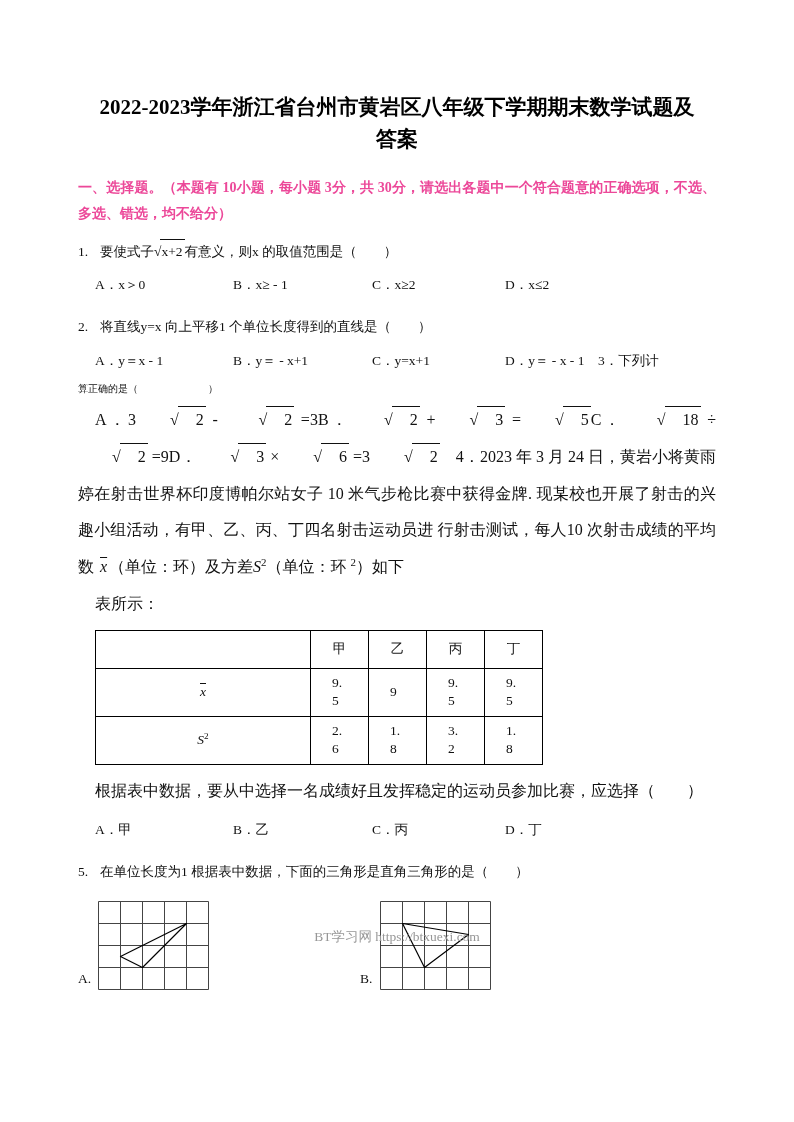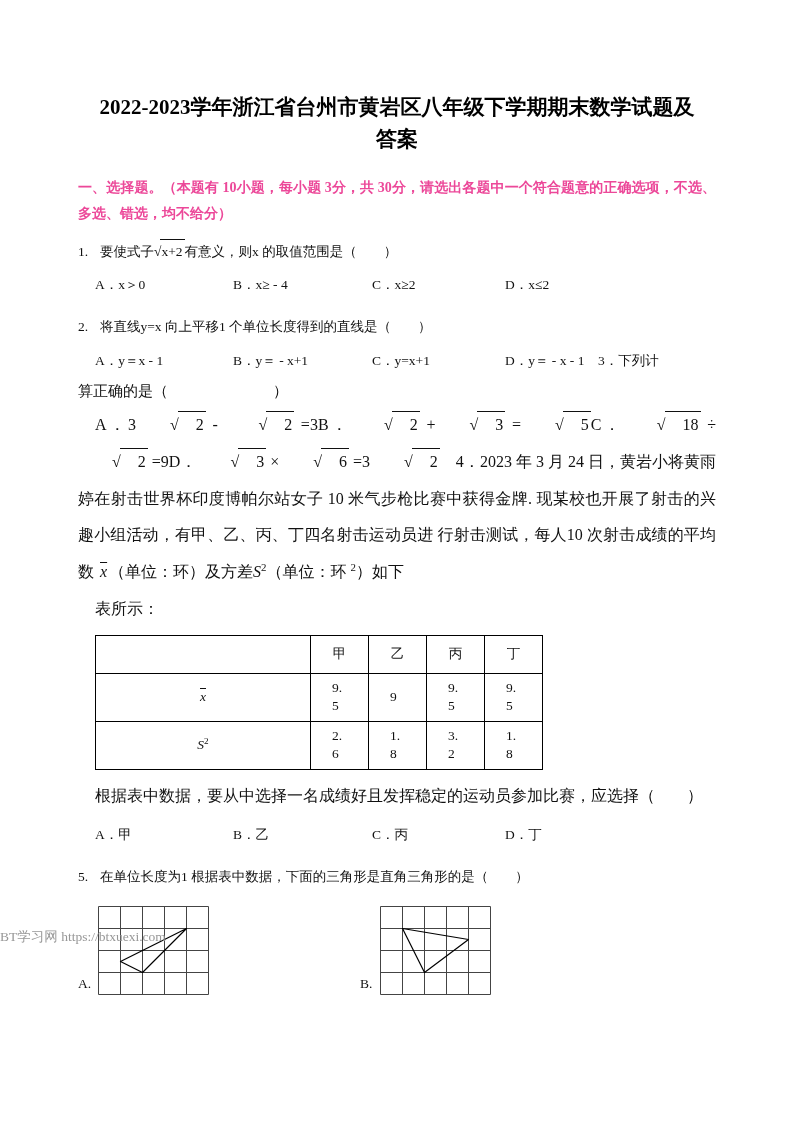--- a/index.html
+++ b/index.html
@@ -35,21 +35,21 @@
   .q-line .qnum { display: inline-block; width: 22px; }
   .options {
     display: flex;
     margin-left: 17px;
     margin-top: 14px;
     font-size: 13.5px;
   }
   .options span:nth-child(1) { width: 138px; }
   .options span:nth-child(2) { width: 139px; }
   .options span:nth-child(3) { width: 133px; }
-  .cont-line { margin-top: 12px; font-size: 15px; }
+  .cont-line { margin-top: 12px; font-size: 10px; }
   .para {
     margin-top: 6px;
     font-size: 16px;
     line-height: 2.3;
     text-align: justify;
     text-indent: 17px;
   }
   .intro-line { margin-left: 17px; margin-top: 2px; font-size: 16px; line-height: 2.0; }
   .sqrt { display: inline-block; white-space: nowrap; }
   .sqrt .rad { display: inline-block; }
@@ -100,21 +100,21 @@
     margin-bottom: 4px;
     width: 16px;
   }
   .grid-svg { display: block; }
   .gridlines { stroke: #444; stroke-width: 1; fill: none; }
   .tri { fill: none; stroke: #000; stroke-width: 1.2; stroke-linejoin: round; }
   .footer {
     position: absolute;
     left: 0; right: 0;
     bottom: 30px;
-    text-align: left;
+    text-align: center;
     font-size: 13.5px;
     color: #979797;
   }
 </style>
 </head>
 <body>
 
 <div class="page">
 
   <div class="title">
@@ -122,21 +122,21 @@
     <div>答案</div>
   </div>
 
   <div class="section-heading">一、选择题。（本题有 10小题，每小题 3分，共 30分，请选出各题中一个符合题意的正确选项，不选、多选、错选，均不给分）</div>
 
   <div class="q-line">
     <span class="qnum">1.</span><span>要使式子</span><span class="sqrt"><span class="rad">√</span><span class="vin">x+2</span></span><span>有意义，则x 的取值范围是（　　）</span>
   </div>
   <div class="options">
     <span>A．x＞0</span>
-    <span>B．x≥ - 4</span>
+    <span>B．x≥ - 1</span>
     <span>C．x≥2</span>
     <span>D．x≤2</span>
   </div>
 
   <div class="q-line" style="margin-top:22px;">
     <span class="qnum">2.</span><span>将直线y=x 向上平移1 个单位长度得到的直线是（　　）</span>
   </div>
   <div class="options">
     <span>A．y＝x - 1</span>
     <span>B．y＝ - x+1</span>

